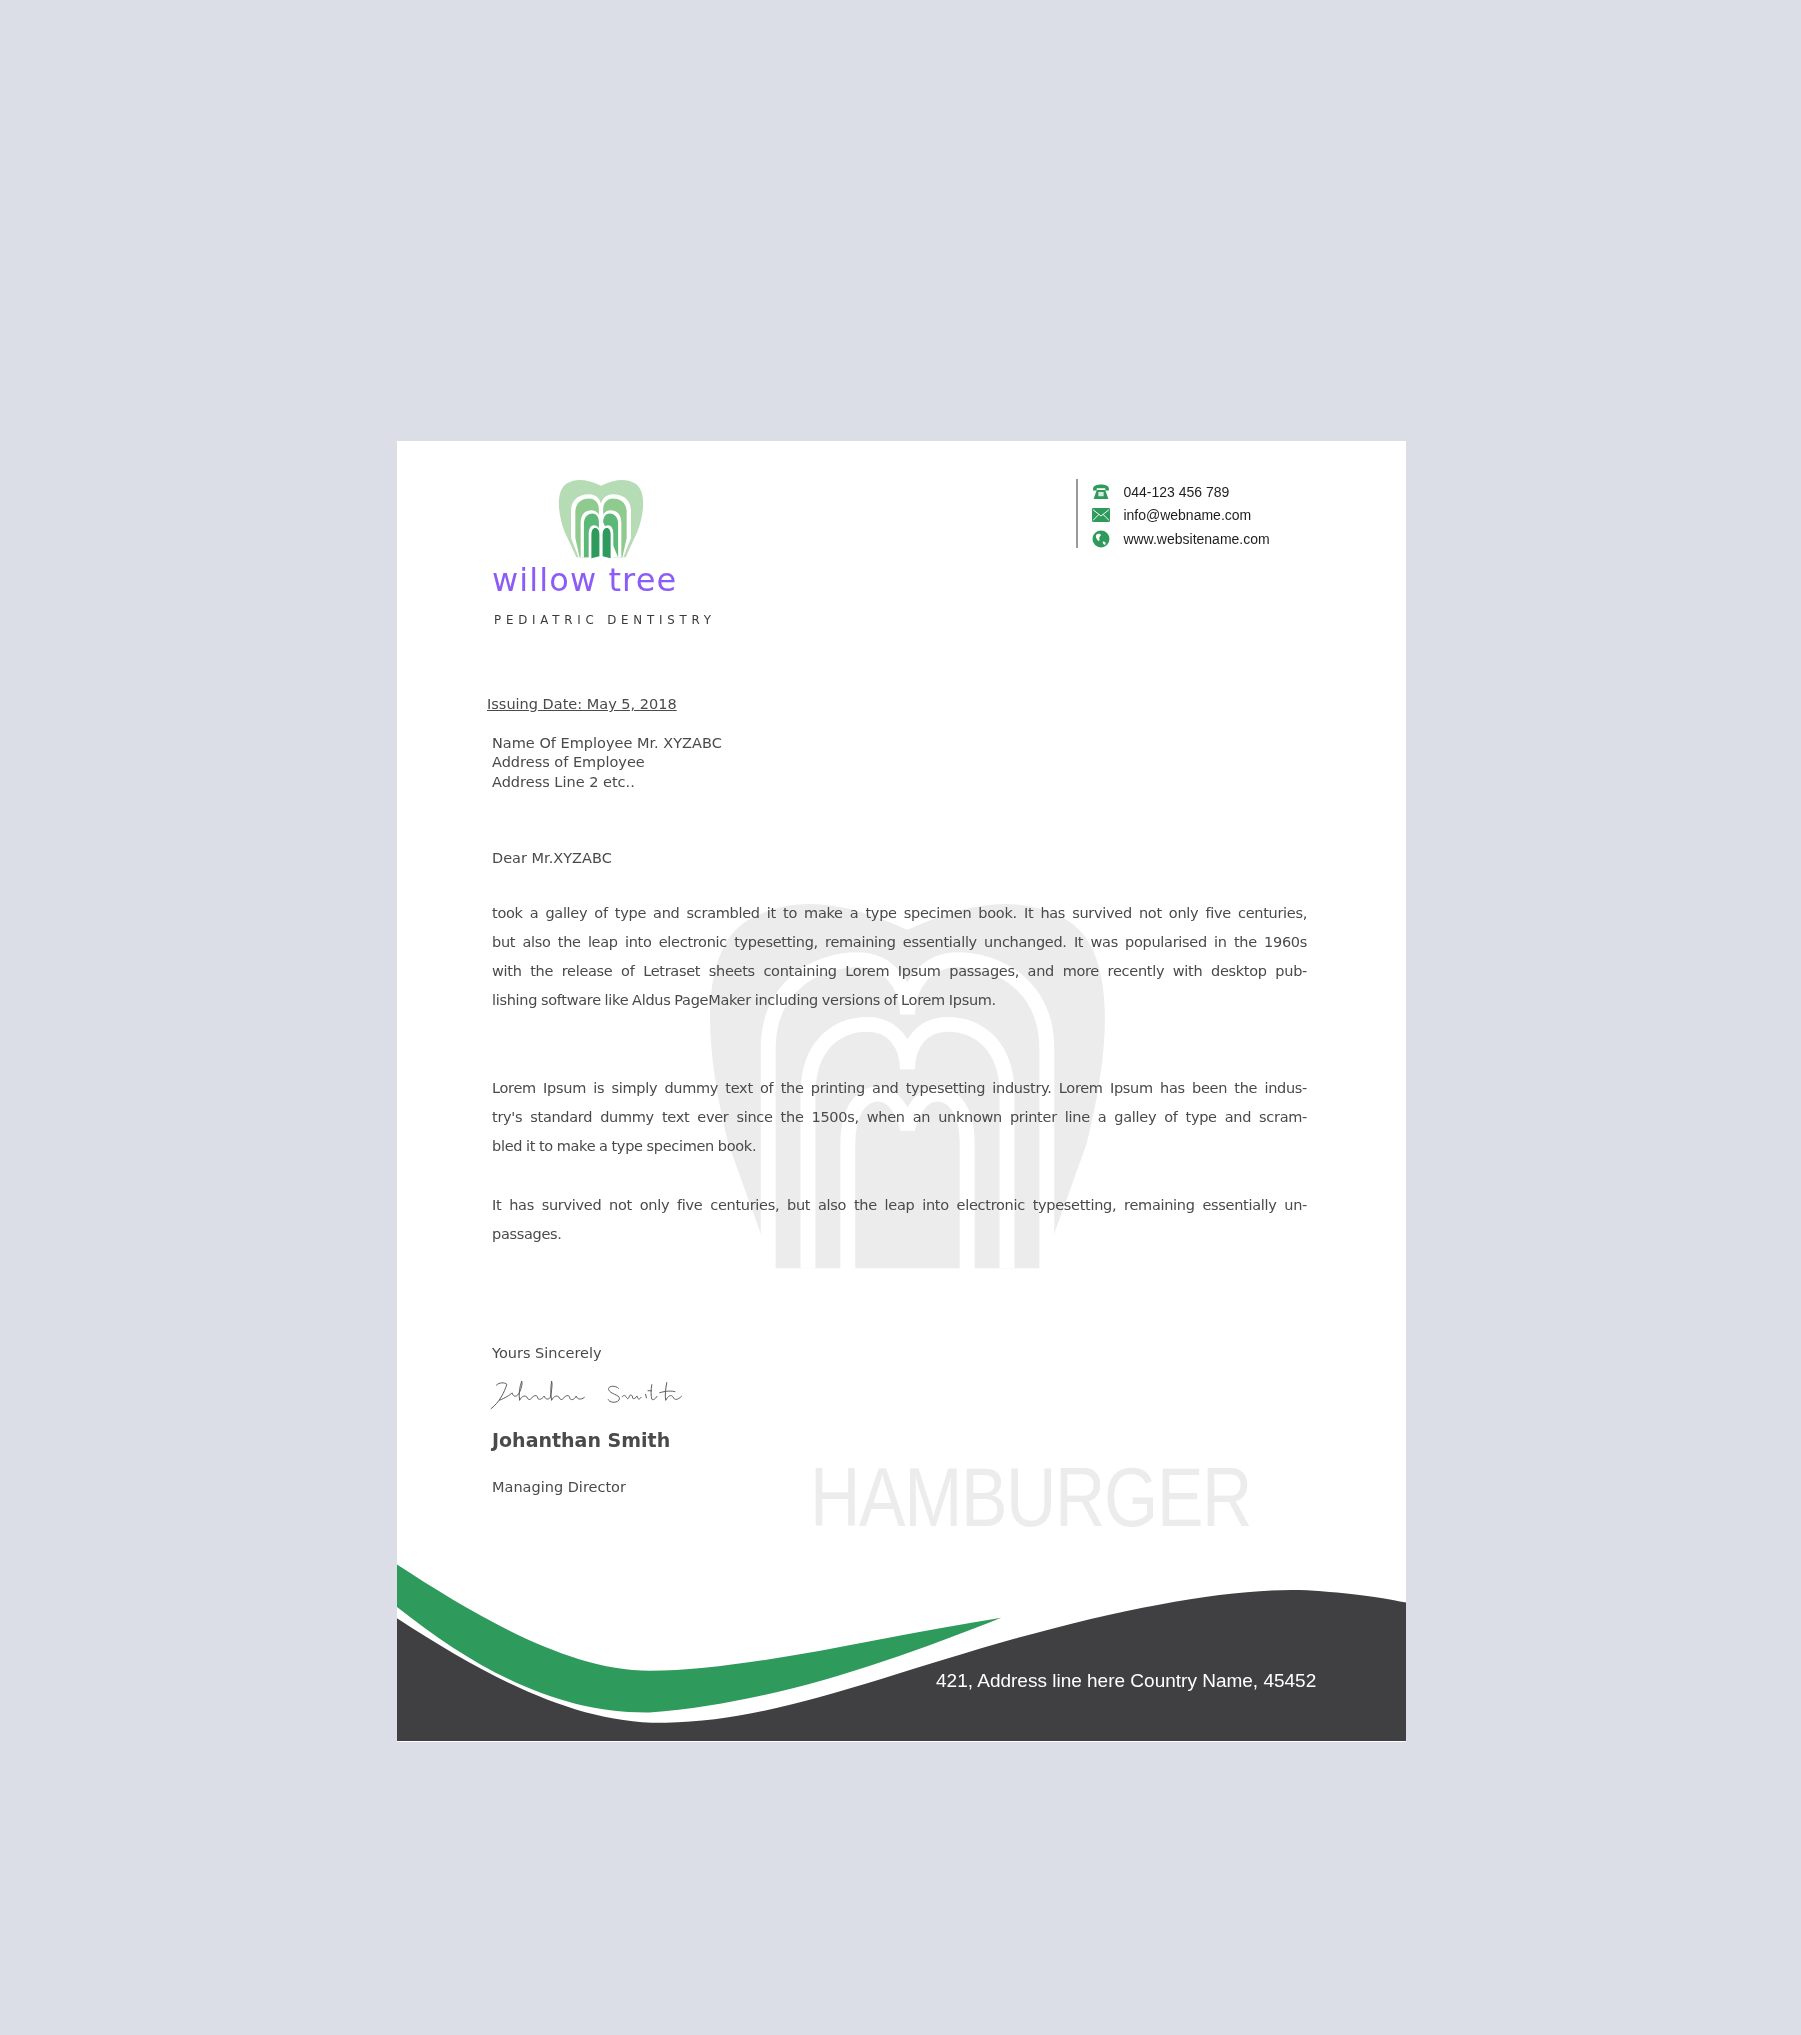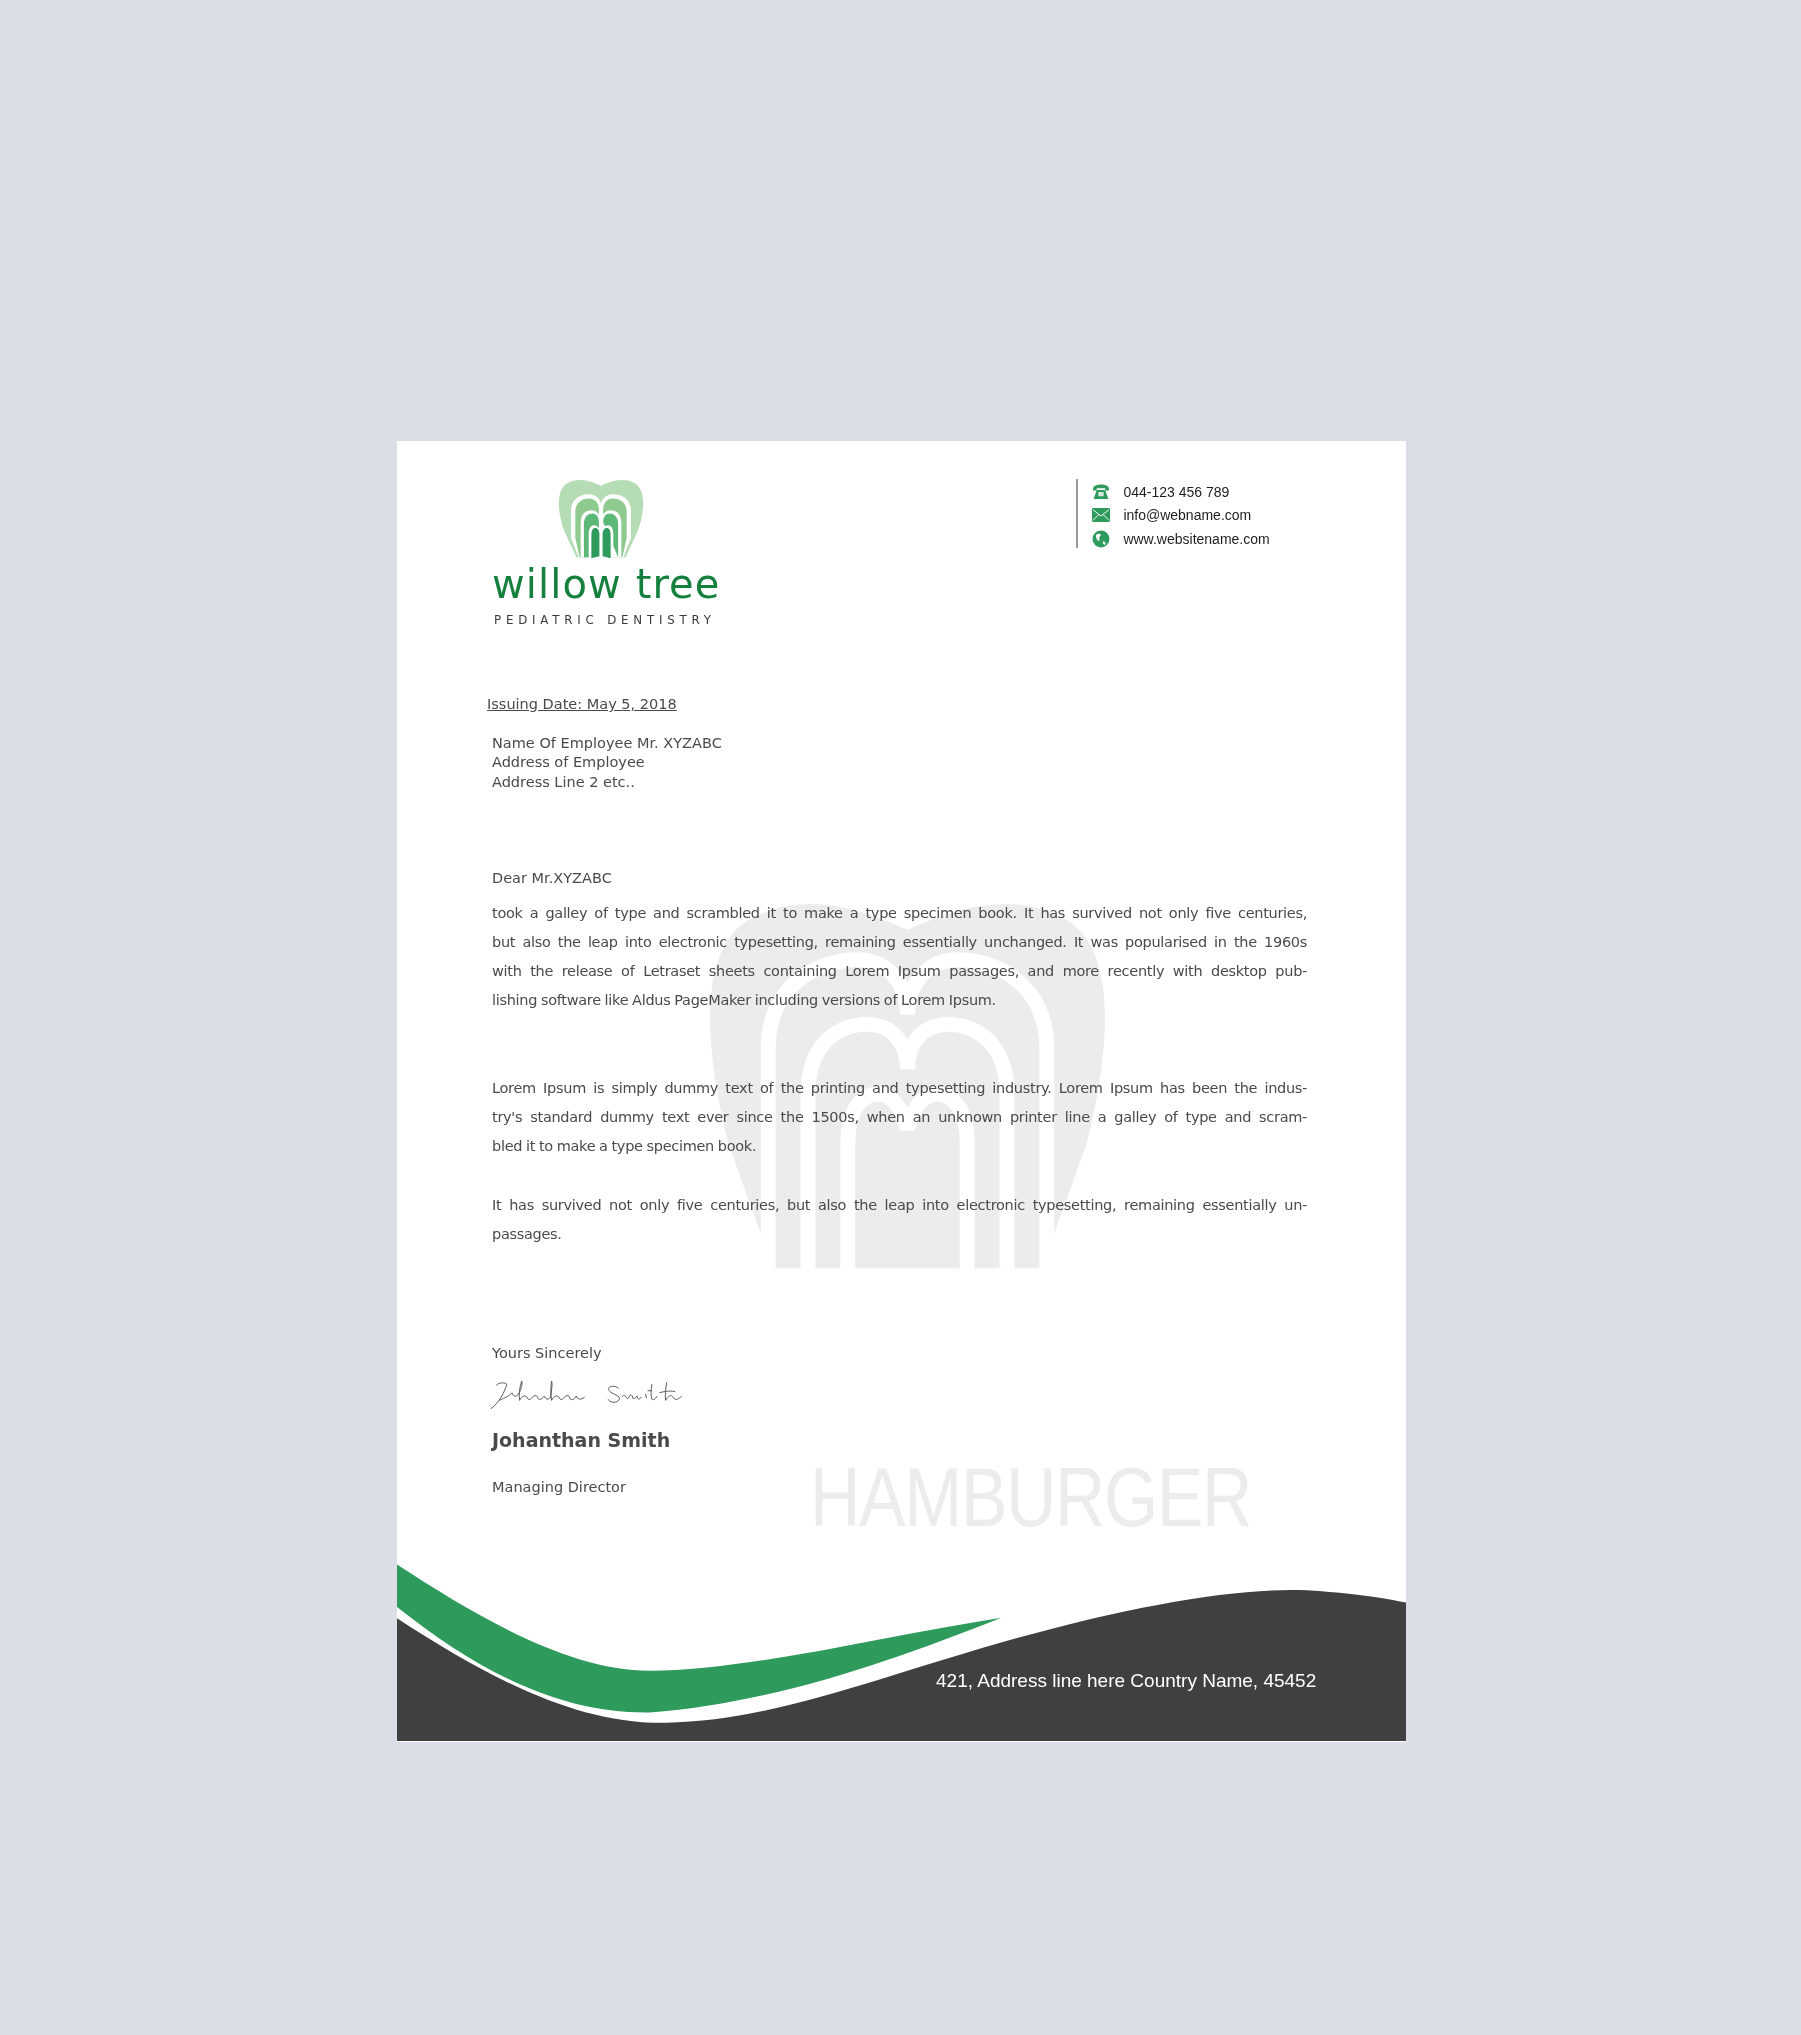--- a/index.html
+++ b/index.html
@@ -8,38 +8,38 @@
     font-family:"DejaVu Sans", sans-serif; color:#4a4a4a;
   }
   .page {
     position:absolute; left:397px; top:441px; width:1009px; height:1301px;
     background:#ffffff; overflow:hidden;
   }
   .abs { position:absolute; }
   
   .logo-mark { left:158px; top:37px; width:92px; height:88px; }
   .brand-name {
-    left:95px; top:123px; font-family:"DejaVu Sans", sans-serif; font-size:40px;
-    color:#15803d; letter-spacing:1.1px; line-height:1; white-space:nowrap;
+    left:95px; top:123px; font-family:"DejaVu Sans", sans-serif; font-size:32px;
+    color:#8b5cf6; letter-spacing:1.1px; line-height:1; white-space:nowrap;
   }
   .brand-tag {
     left:97px; top:172px; font-size:11.8px; letter-spacing:4.8px; color:#3a3a3a; white-space:nowrap;
   }
   
   .contact-divider { left:679px; top:38px; width:1.6px; height:69px; background:#9a9a9a; }
   .contact-list { left:695px; top:39px; }
   .contact-row { display:flex; align-items:center; height:23.6px; }
   .contact-icon { width:18px; height:18px; margin-right:13.4px; display:flex; align-items:center; justify-content:center; }
   .contact-text { font-family:"Liberation Sans", sans-serif; font-size:14px; color:#1e1e1e; white-space:nowrap; }
   
   .text { font-family:"DejaVu Sans", sans-serif; font-size:14.5px; color:#4a4a4a; white-space:nowrap; line-height:19.3px; }
   .issue-date { left:90px; top:254px;text-decoration:underline; }
   .recipient { left:95px; top:293px; }
   .recipient div { line-height:19.3px; }
-  .salutation { left:95px; top:408px;margin-top:20px; }
+  .salutation { left:95px; top:408px; }
   .para { left:95px; width:815px; font-family:"DejaVu Sans", sans-serif; font-size:14.5px; color:#4a4a4a; line-height:29px; }
   .para div { text-align:justify; text-align-last:justify; white-space:nowrap; letter-spacing:-0.3px; word-spacing:-0.5px; overflow:visible; }
   .para div.last { text-align-last:left; }
   .para1 { top:458px; }
   .para2 { top:633px; }
   .para3 { top:750px; }
   .closing { left:95px; top:903px; }
   .signature { left:91px; top:938px; width:236px; height:32px; }
   .signer-name { left:95px; top:988px; font-size:19px; font-weight:bold; color:#4a4a4a; white-space:nowrap; }
   .signer-title { left:95px; top:1021px;margin-top:16px; }

